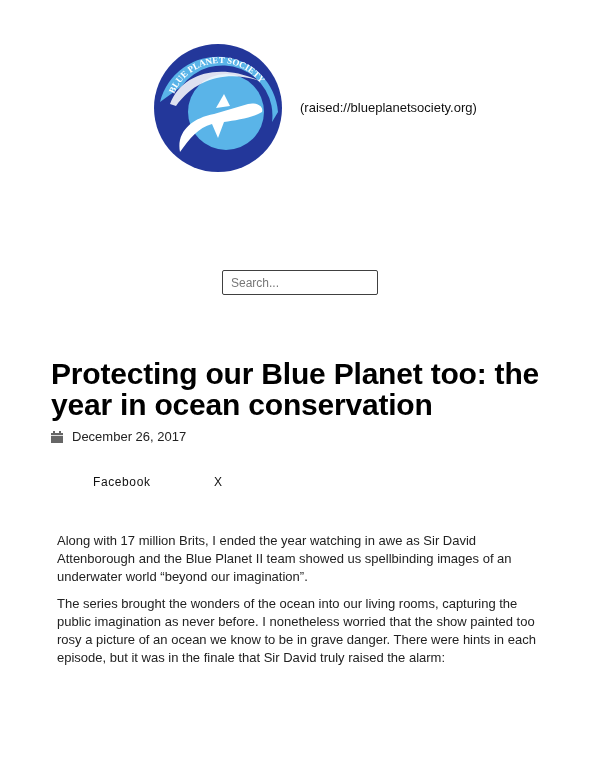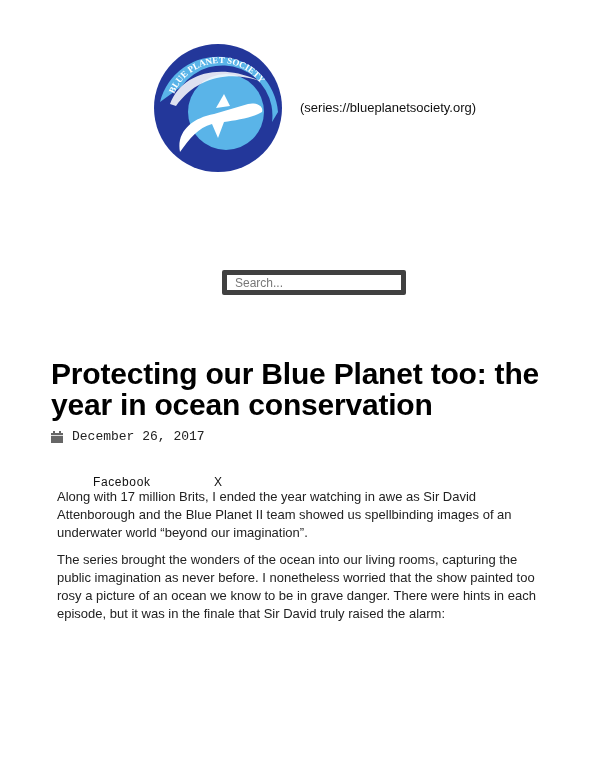--- a/index.html
+++ b/index.html
@@ -1,33 +1,33 @@
 <!DOCTYPE html>
 <html><head>
   <meta charset="utf-8">
   <style>
     html, body { margin: 0; padding: 0; background: #ffffff; }
     body { width: 600px; height: 776px; position: relative; overflow: hidden;
            font-family: "Liberation Sans", sans-serif; color: #111; }
     .logo-link { position: absolute; left: 152px; top: 42px; display: flex; align-items: center; text-decoration: none; color: #111; }
     .logo { width: 132px; height: 132px; }
     .logo-url { position: absolute; left: 148px; top: 58px; font-size: 13px; white-space: nowrap; color: #111; }
-    .search { position: absolute; left: 222px; top: 270px; width: 184px; height: 25px;
-              border: 5px solid #404040; border-radius: 2px; background: #fff; box-sizing: border-box;
+    .search { position: absolute; left: 222px; top: 270px; width: 156px; height: 25px;
+              border: 1px solid #404040; border-radius: 2px; background: #fff; box-sizing: border-box;
               font-family: "Liberation Sans", sans-serif; font-size: 12px; padding: 0 8px; color: #333; outline: none; }
     .search::placeholder { color: #777; }
     .title { position: absolute; left: 51px; top: 358px; width: 510px; margin: 0;
              font-size: 30px; line-height: 31px; font-weight: bold; color: #000; letter-spacing: -0.2px; }
     .meta { position: absolute; left: 51px; top: 429px; display: flex; align-items: center; }
     .cal-icon { width: 12px; height: 12px; margin-right: 9px; }
-    .date { font-family: Liberation Mono, monospace; font-size: 13px; color: #222; }
+    .date { font-family: Liberation Sans, sans-serif; font-size: 13px; color: #222; }
     .share { position: absolute; top: 475px; font-size: 12px; font-weight: normal; letter-spacing: 0.6px; color: #111; text-decoration: none; }
     .share.fb { left: 93px; }
     .share.x { left: 214px; }
-    .content { position: absolute; left: 57px; top: 488px; width: 490px; font-size: 13px; line-height: 18px; color: #222; }
+    .content { position: absolute; left: 57px; top: 532px; width: 490px; font-size: 13px; line-height: 18px; color: #222; }
     .content p { margin: 0 0 9px 0; }
     .content p.quote { font-style: italic; }
   </style>
 </head>
 <body>
 
 <a class="logo-link">
   <svg class="logo" viewBox="0 0 132 132">
     <defs>
       <path id="ringPath" d="M 22 52 A 50 50 0 0 1 118 66"></path>
@@ -35,21 +35,21 @@
     <circle cx="66" cy="66" r="64" fill="#23379a"></circle>
     <path d="M 8 60 A 60 60 0 0 1 126 70 L 120 80 A 50 50 0 0 0 30 44 Z" fill="#5ab4e8"></path>
     <circle cx="74" cy="70" r="38" fill="#5ab4e8"></circle>
     <path d="M 18 62 C 30 30, 70 20, 110 40 C 80 28, 45 34, 24 64 Z" fill="#ffffff" opacity="0.85"></path>
     <path d="M 28 110 C 24 90, 40 76, 62 72 L 96 62 C 104 60, 112 64, 110 70 C 100 76, 84 78, 72 80 L 66 96 L 60 82 C 46 86, 38 96, 28 110 Z" fill="#ffffff"></path>
     <path d="M 64 66 L 72 52 L 78 64 Z" fill="#ffffff"></path>
     <text font-family="Liberation Serif, serif" font-size="9" font-weight="bold" fill="#ffffff">
       <textPath href="#ringPath">BLUE PLANET SOCIETY</textPath>
     </text>
   </svg>
-  <span class="logo-url">(series://blueplanetsociety.org)</span>
+  <span class="logo-url">(raised://blueplanetsociety.org)</span>
 </a>
 
 <input class="search" type="text" placeholder="Search..." style="">
 
 <h1 class="title">Protecting our Blue Planet too: the year in ocean conservation</h1>
 
 <div class="meta">
   <svg class="cal-icon" viewBox="0 0 12 12">
     <rect x="0" y="2" width="12" height="10" fill="#666"></rect>
     <rect x="2" y="0" width="2" height="3" fill="#666"></rect>

